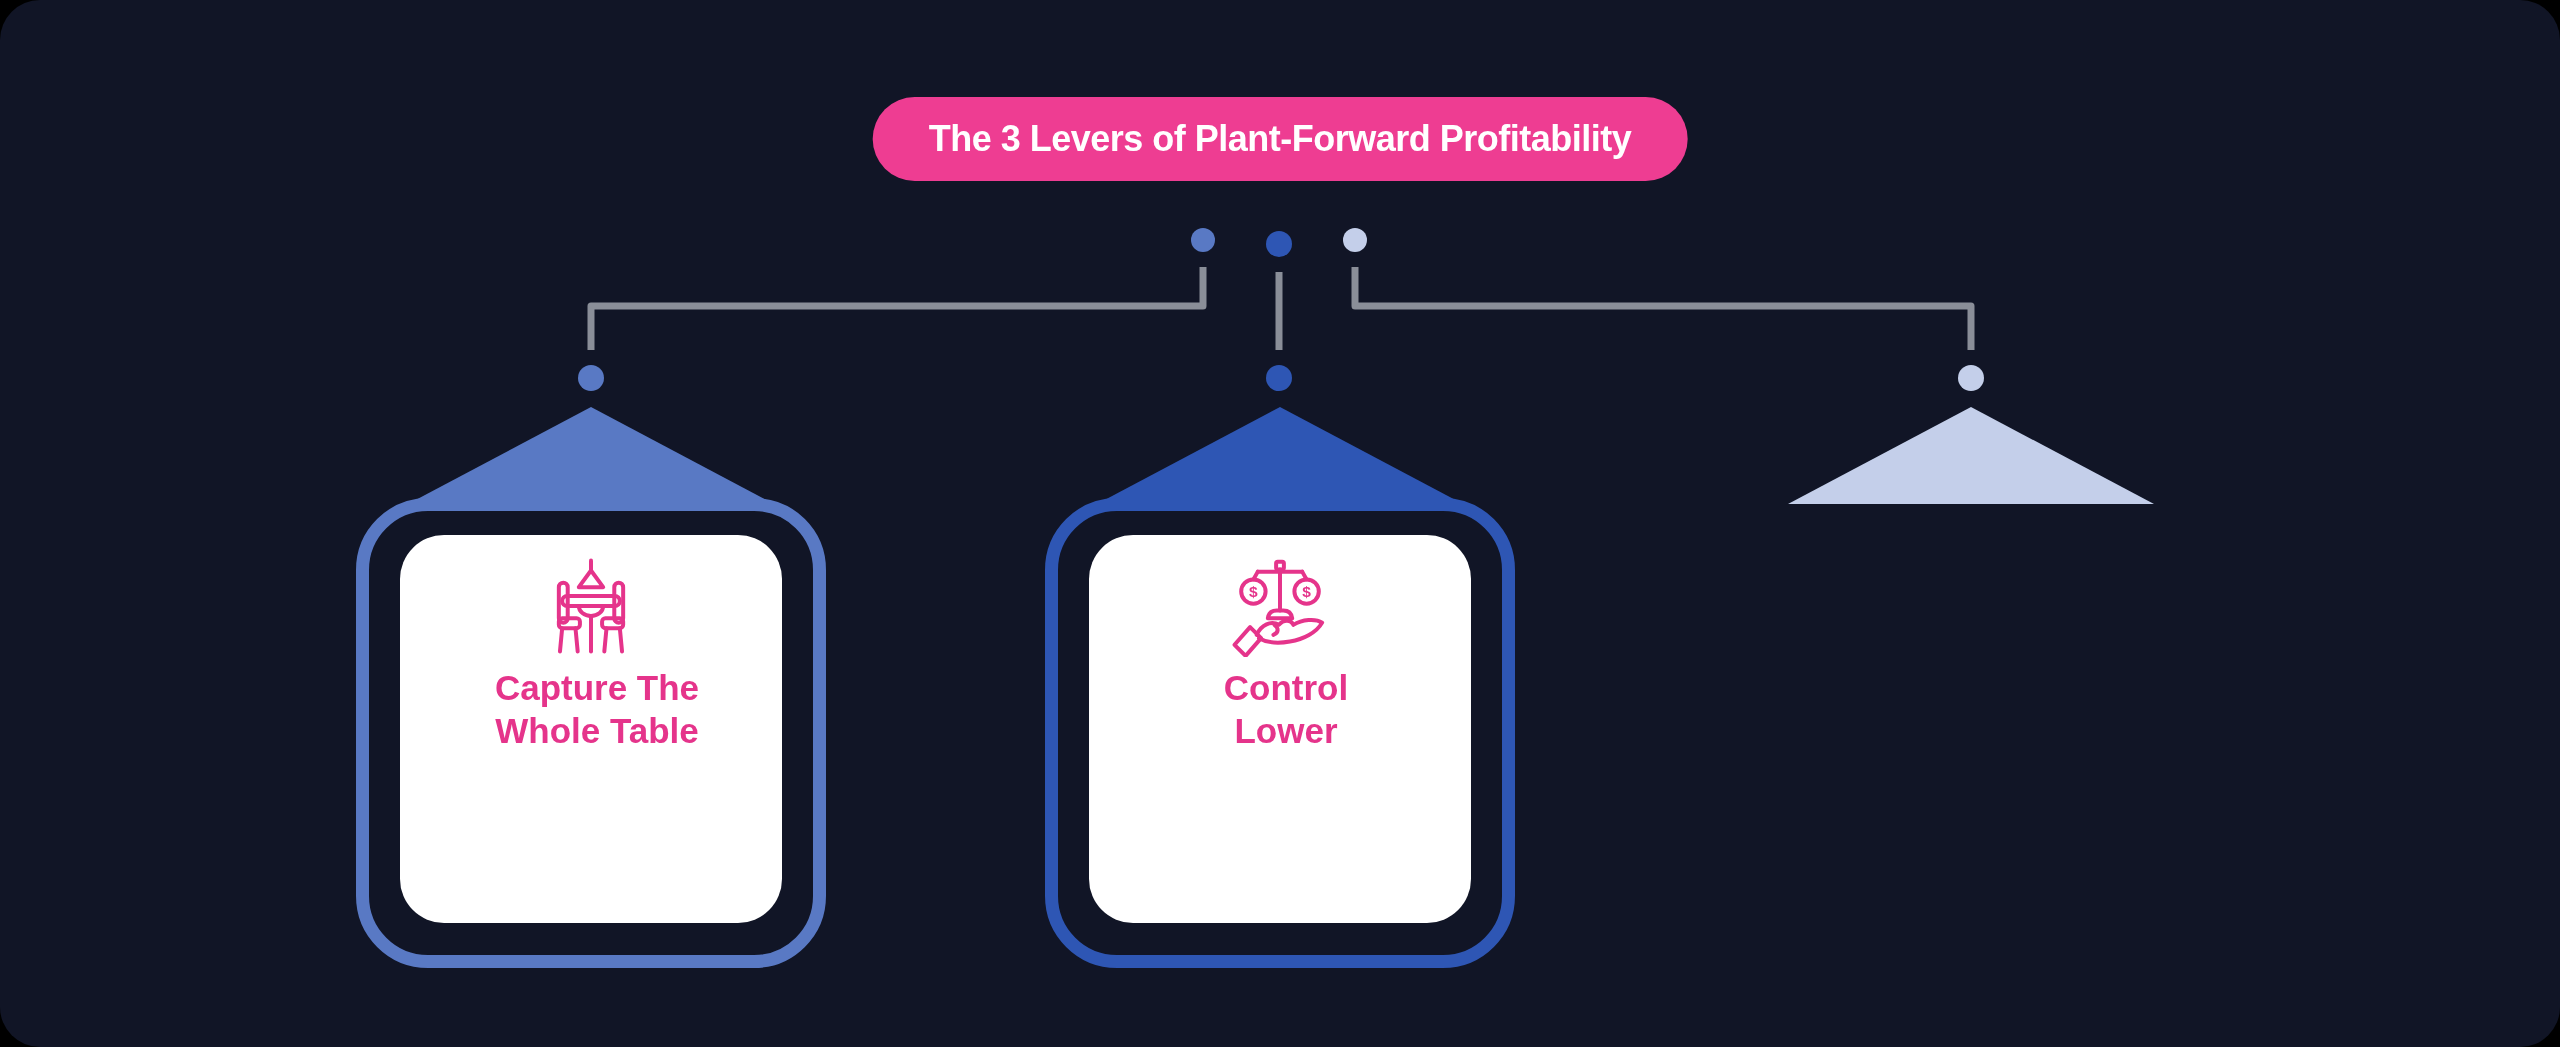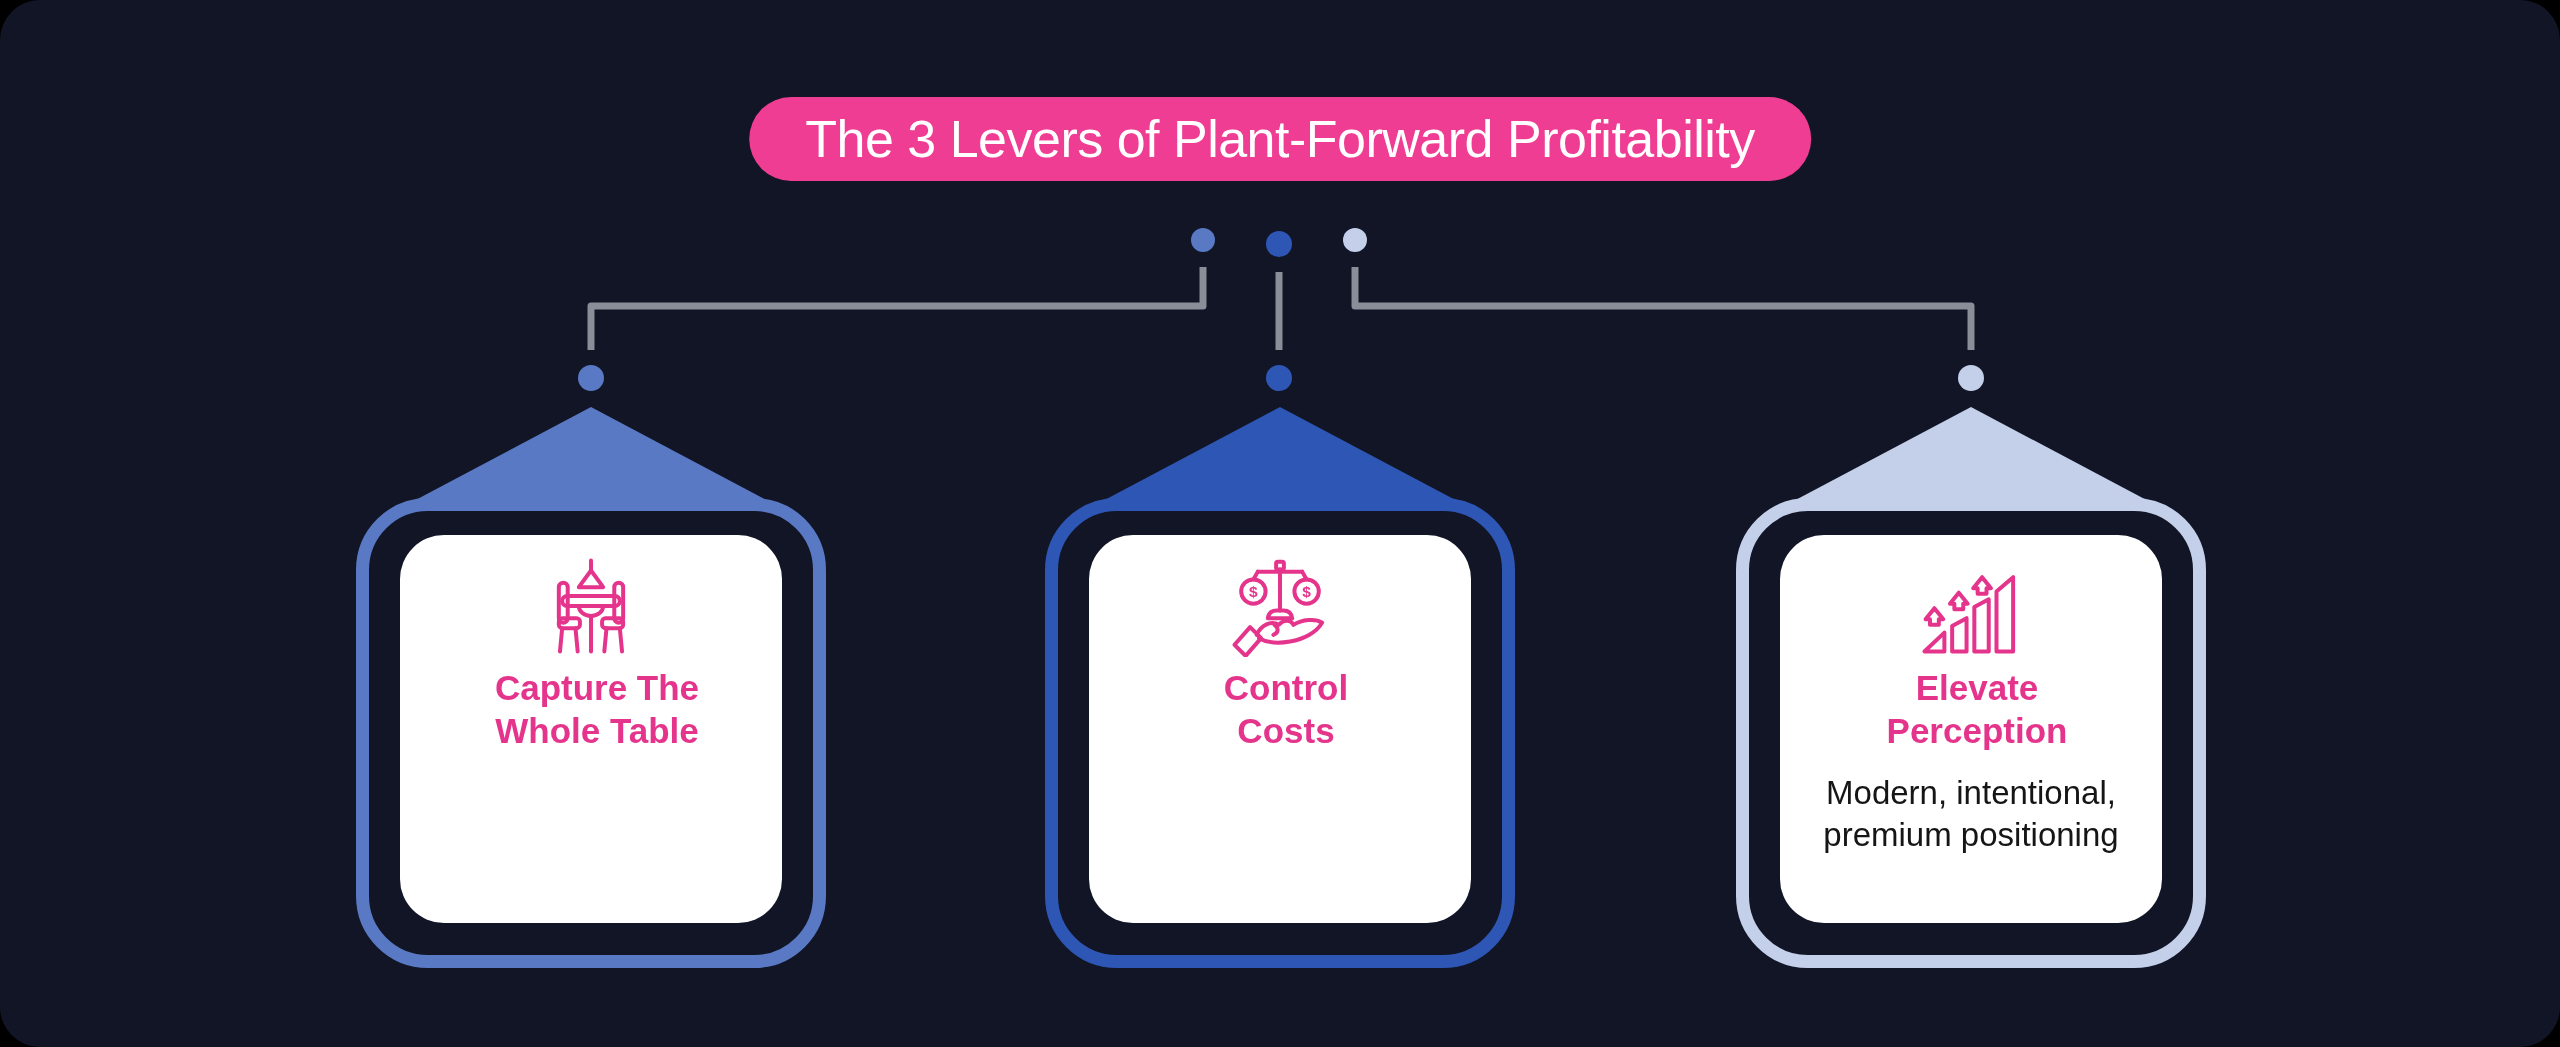--- a/index.html
+++ b/index.html
@@ -12,21 +12,21 @@
   .canvas{
     position:relative;width:2560px;height:1047px;background:var(--bg);
     border-radius:40px;overflow:hidden;font-family:"Liberation Sans",sans-serif;
   }
   .title-banner{
     position:absolute;top:97px;left:50%;transform:translateX(-50%);
     height:84px;line-height:84px;padding:0 56px;border-radius:42px;
     background:var(--pink);white-space:nowrap;
   }
   .title-banner .title-text{
-    color:var(--title-text);font-size:52px;font-weight:400;letter-spacing:-0.5px;
+    color:var(--title-text);font-size:36px;font-weight:700;letter-spacing:-0.5px;
   }
   .connectors{position:absolute;left:0;top:0;width:100%;height:100%;pointer-events:none;}
   .connector-path{fill:none;stroke:var(--line-gray);stroke-width:7;stroke-linejoin:round;}
   .dot-c1{fill:var(--card1);} .dot-c2{fill:var(--card2);} .dot-c3{fill:var(--card3);}
 
   .roof{position:absolute;top:407px;width:366px;height:97px;
         clip-path:polygon(50% 0,100% 100%,0 100%);}
   .roof.r1{left:408px;background:var(--card1);}
   .roof.r2{left:1097px;background:var(--card2);}
   .roof.r3{left:1788px;background:var(--card3);}
@@ -120,35 +120,18 @@
         <circle cx="26" cy="33" r="11"></circle>
         <circle cx="74" cy="33" r="11"></circle>
         <text x="26" y="38" text-anchor="middle">$</text>
         <text x="74" y="38" text-anchor="middle">$</text>
         <path d="M39 57 Q40 50 47 50 H53 Q60 50 61 57 Z"></path>
         <path d="M9 81 L23 65 L33 75 L19 91 Z"></path>
         <path d="M29 72 C33 63 42 59 49 63 C53 58 60 58 62 63 C70 58 82 57 88 61 C83 70 71 76 59 78 C48 80 38 79 31 75"></path>
         <path d="M45 63 C49 66 49 70 44 72"></path>
       </svg>
       <div class="card-title">Control
-Costs</div>
+Lower</div>
     </div>
   </div>
 
-  <div class="card-outer c3">
-    <div class="card-inner">
-      <svg class="card-icon" viewBox="0 0 100 92" xmlns="http://www.w3.org/2000/svg">
-        <path d="M8 87 L26 87 L26 70 Z"></path>
-        <path d="M33 87 V64 L46 57 V87 Z"></path>
-        <path d="M53 87 V47 L66 40 V87 Z"></path>
-        <path d="M73 87 V33 L88 20 V87 Z"></path>
-        <path d="M13 63 V58 H9 L17 48 L25 58 H21 V63 Z"></path>
-        <path d="M35 49 V44 H31 L39 34 L47 44 H43 V49 Z"></path>
-        <path d="M56 35 V30 H52 L60 20 L68 30 H64 V35 Z"></path>
-      </svg>
-      <div class="card-title">Elevate
-Perception</div>
-      <div class="card-body">Modern, intentional,
-premium positioning</div>
-    </div>
-  </div>
 
 </div>
 
 </body></html>

